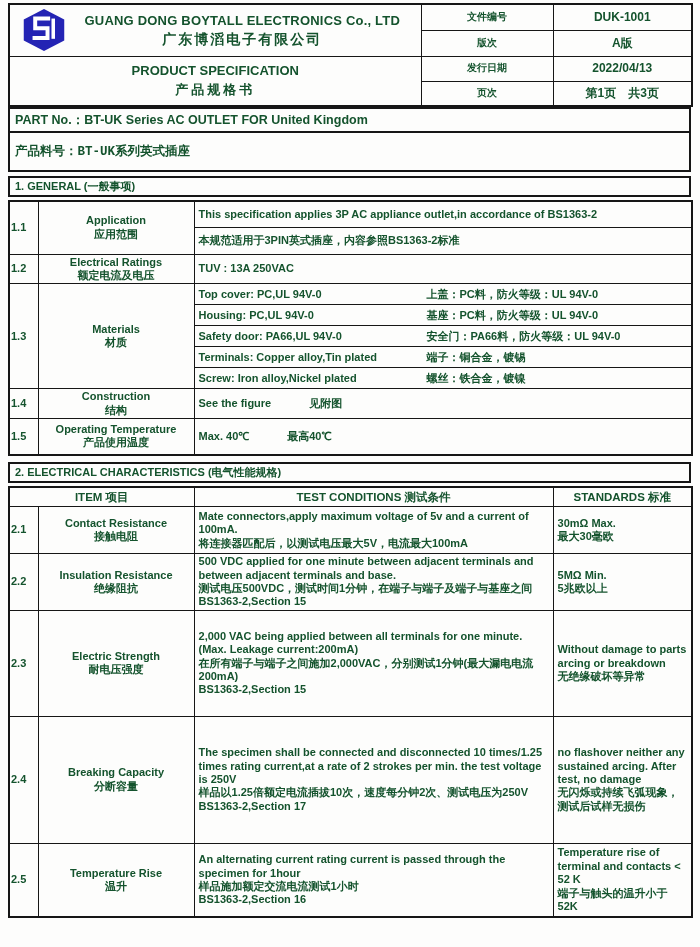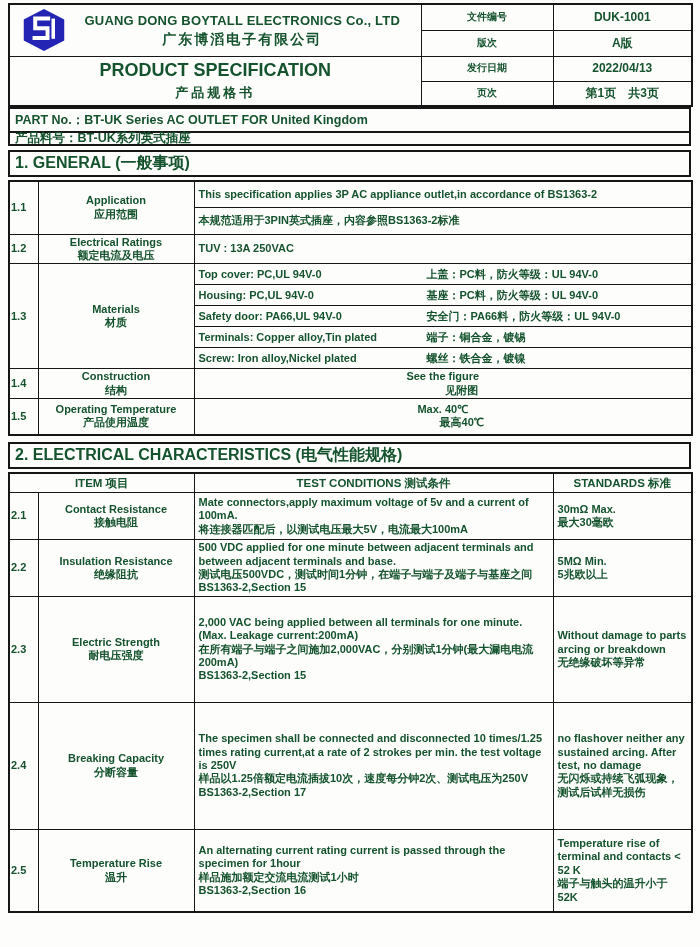--- a/index.html
+++ b/index.html
@@ -16,44 +16,44 @@
   td { border: 1px solid #161616; padding: 1px 4px; font-size: 11px; line-height: 1.22; vertical-align: middle; }
 
   
   .t-head td { text-align: center; }
   .hd-left { padding: 2px 4px; }
   .hd-left-flex { display: flex; align-items: center; }
   .hd-logo { flex: none; width: 48px; height: 44px; margin-left: 6px; }
   .hd-names { flex: 1; text-align: center; }
   .company-en { font-size: 13px; letter-spacing: 0.2px; }
   .company-cn { font-size: 14px; letter-spacing: 2px; margin-top: 2px; }
-  .doc-title-en { font-size: 18px; }
+  .doc-title-en { font-size: 13px; }
   .doc-title-cn { font-size: 13px; letter-spacing: 3px; margin-top: 3px; }
   .hd-meta-label { font-size: 10px; }
   .hd-meta-value { font-size: 12px; }
 
   
   .bar {
     width: 683px; border: 2px solid #161616; background: #fdfdfc;
     display: flex; align-items: center; padding: 0 5px; font-size: 12.5px;
   }
   .bar-part { height: 26px; }
-  .bar-code { height: 15px; margin-top: -2px; }
-  .bar-sec  { height: 27px; margin-top: 4px; font-size: 16px; }
+  .bar-code { height: 41px; margin-top: -2px; font-family: Liberation Mono, monospace; }
+  .bar-sec  { height: 21px; margin-top: 4px; font-size: 11px; }
   .gap3 { height: 3px; }
 
   
   .cell-num { text-align: left; padding: 0 1px; }
   .cell-label { text-align: center; padding: 1px 2px; }
   .cell-label .lbl-en { font-size: 11px; }
   .cell-label .lbl-cn { font-size: 11px; }
   .cell-content { text-align: left; }
   .mat-flex { display: flex; align-items: flex-end; }
   .mat-en { width: 228px; flex: none; }
-  .pair-flex { display: flex; align-items: center; flex-direction: column; }
+  .pair-flex { display: flex; align-items: center; }
   .pair-gap { margin-left: 38px; }
 
   .t2-headrow td { text-align: center; font-size: 11.5px; padding: 2px; }
   .cell-test { text-align: left; }
   .cell-std { text-align: left; }
   .cell-test div, .cell-std div { margin: 0; }
 </style>
 </head>
 <body>
 
@@ -298,21 +298,21 @@
         <div>无闪烁或持续飞弧现象，测试后试样无损伤</div>
       </td>
     </tr>
 
     <tr>
       <td class="cell-num">2.5</td>
       <td class="cell-label">
         <div class="lbl-en">Temperature Rise</div>
         <div class="lbl-cn">温升</div>
       </td>
-      <td class="cell-test" style="height:83px">
+      <td class="cell-test" style="height:74px">
         <div>An alternating current  rating current is passed through the specimen for 1hour</div>
         <div>样品施加额定交流电流测试1小时</div>
         <div>BS1363-2,Section 16</div>
       </td>
       <td class="cell-std">
         <div>Temperature rise of terminal and contacts &lt; 52 K</div>
         <div>端子与触头的温升小于52K</div>
       </td>
     </tr>
   </tbody>

